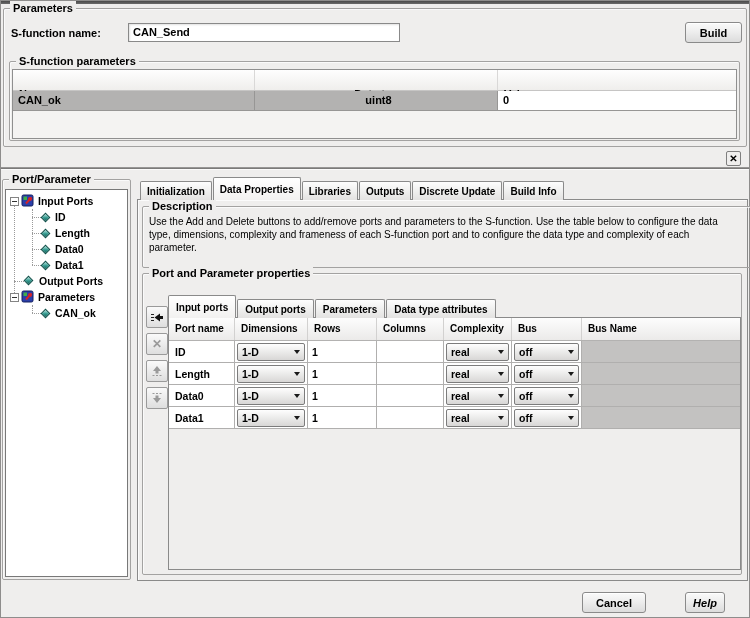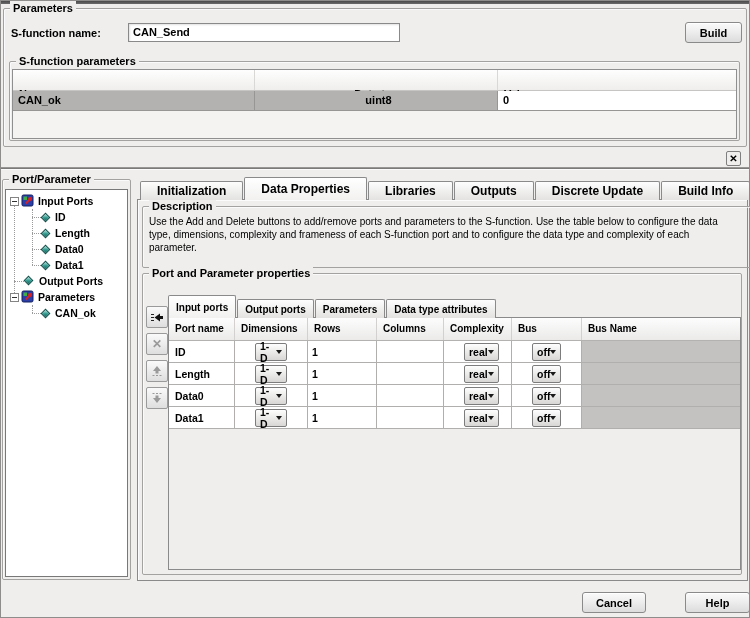--- a/index.html
+++ b/index.html
@@ -63,24 +63,24 @@
     border:1px solid #848484; display:flex; align-items:center; justify-content:center; }
   .expander .minus { width:5px; height:1px; background:#333; }
   .diamond { position:absolute; width:7px; height:7px; transform:rotate(45deg);
     background:linear-gradient(135deg,#b9e9e3,#2f978c 55%,#17655d);
     border:1px solid #0f4f49; }
   .vdots { position:absolute; border-left:1px dotted #9a9a9a; width:0; }
   .hdots { position:absolute; border-top:1px dotted #9a9a9a; height:0; }
 
   
   .tabbar { left:140px; top:177px; height:23px; display:flex; align-items:flex-end; z-index:3; }
-  .tab { height:19px; padding:0 16px; display:flex; align-items:center;
+  .tab { height:19px; padding:0 6px; display:flex; align-items:center;
     background:linear-gradient(#fdfdfd,#e3e2e1);
     border:1px solid #8a8a8a; border-bottom:none; border-radius:2px 2px 0 0;
-    margin-right:1px; font-size:12px; font-weight:bold; white-space:nowrap; }
+    margin-right:1px; font-size:10px; font-weight:bold; white-space:nowrap; }
   .tab.active { height:23px; background:linear-gradient(#ffffff,#f2f1f0);
     position:relative; z-index:4; }
   .tab-panel { left:137px; top:199px; width:611px; height:382px;
     border:1px solid #8a8a8a; background:#efeeed; z-index:1;
     box-shadow:inset 1px 1px 0 #fbfbfb; }
 
   
   .desc-text { font-size:10px; font-weight:normal; line-height:13px; }
 
   
@@ -106,21 +106,21 @@
   .pt-row { display:flex; height:22px; border-bottom:1px solid #b0afae; background:#fff; }
   .pt-row .c { border-right:1px solid #b0afae; display:flex; align-items:center; }
   .c0 { width:66px; padding-left:6px; font-size:10.5px; }
   .c1 { width:73px; }
   .c2 { width:69px; padding-left:4px; font-size:10.5px; }
   .c3 { width:67px; }
   .c4 { width:68px; }
   .c5 { width:70px; }
   .c6 { width:158px; border-right:none !important; background:#c3c2c1; }
 
-  .combo { margin:1px 20px; height:18px; flex:1; display:flex; align-items:center;
+  .combo { margin:1px 2px; height:18px; flex:1; display:flex; align-items:center;
     justify-content:space-between; padding:0 4px;
     background:linear-gradient(#fefefe,#d8d7d6); border:1px solid #7c7c7c;
     border-radius:2px; font-size:10.5px; font-weight:bold; }
   .arrow-down { width:0; height:0; border-left:3.5px solid transparent;
     border-right:3.5px solid transparent; border-top:4px solid #1a1a1a; }
 </style>
 </head>
 <body>
 
 <div class="abs top-band"></div>
@@ -386,15 +386,15 @@
         <div class="combo">
           <span>off</span>
           <span class="arrow-down"></span>
         </div>
       </div>
     <div class="c c6"></div>
   </div>
 </div>
 
 <div class="abs btn" style="left:582px; top:592px; width:64px; height:21px;">Cancel</div>
-<div class="abs btn" style="left:685px; top:592px; width:65px; height:21px;">Help</div>
+<div class="abs btn" style="left:685px; top:592px; width:40px; height:21px;font-style:italic;">Help</div>
 
 <div class="abs win-edge"></div>
 
 </body></html>

